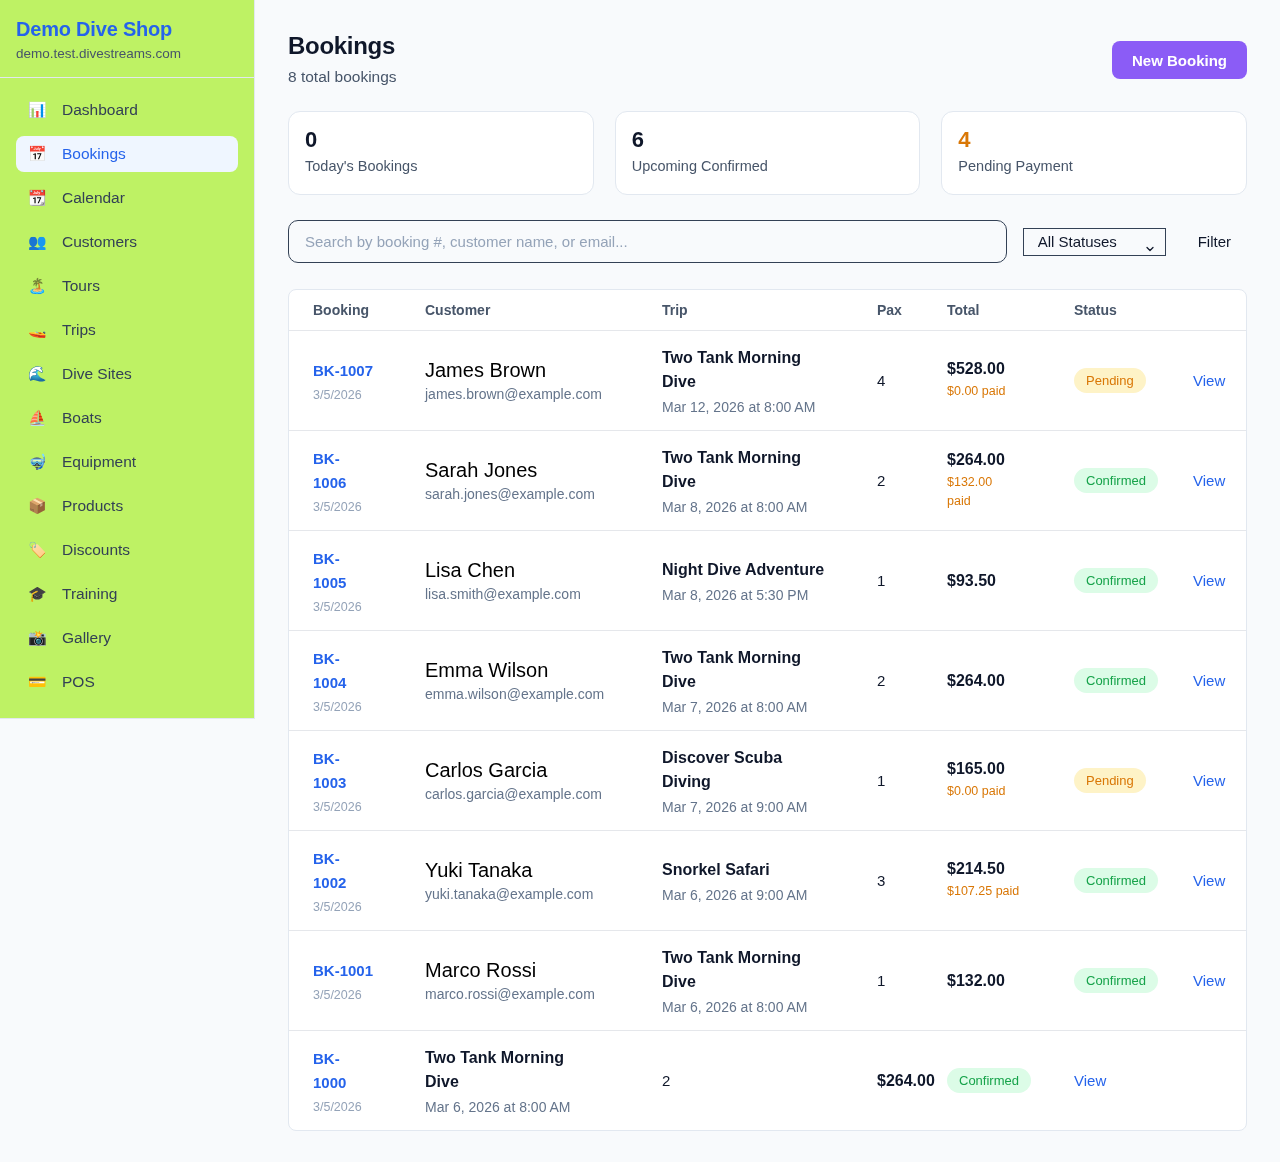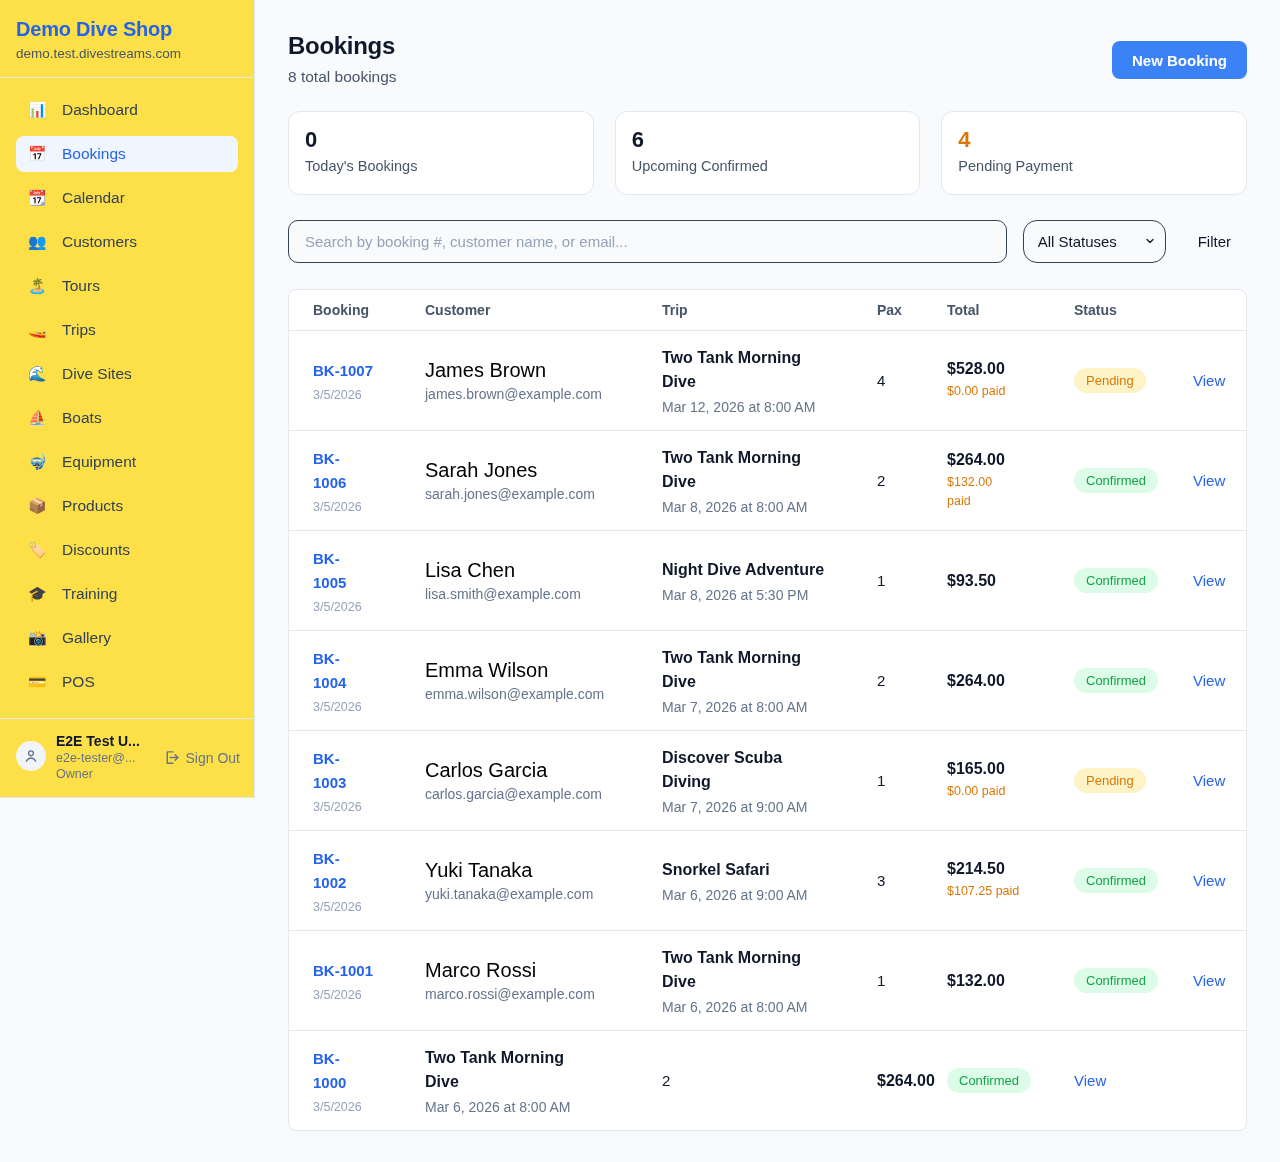--- a/index.html
+++ b/index.html
@@ -7,21 +7,21 @@
   body {
     font-family:"Liberation Sans", sans-serif;
     background:#f8fafc;
     color:#0f172a;
     position:relative;
     overflow:hidden;
   }
   
   .sidebar {
     position:absolute; left:0; top:0; width:255px;
-    background:#fde047;
+    background:#bef264;
     border-right:1px solid #e2e8f0;
     border-bottom:1px solid #e2e8f0;
   }
   .sidebar-header { padding:18px 16px 16px; border-bottom:1px solid #e2e8f0; }
   .brand { color:#2563eb; font-size:20px; font-weight:800; letter-spacing:-0.2px; }
   .domain { color:#475569; font-size:13.5px; margin-top:5px; }
   .nav { padding:14px 16px 10px; }
   .nav-item {
     display:flex; align-items:center; gap:14px;
     height:36px; padding:0 12px; margin-bottom:8px;
@@ -47,21 +47,21 @@
   .signout {
     margin-left:auto; display:flex; align-items:center; gap:6px;
     color:#64748b; font-size:14px; cursor:pointer; padding-top:16px; white-space:nowrap;
   }
   
   .main { margin-left:255px; padding:32px 33px 32px 33px; }
   .main-header { display:flex; justify-content:space-between; align-items:flex-start; }
   .page-title { font-size:24px; font-weight:800; color:#0f172a; letter-spacing:-0.3px; }
   .page-subtitle { font-size:15.5px; color:#475569; margin-top:8px; }
   .btn-primary {
-    background:#3b82f6; color:#ffffff; border:none; cursor:pointer;
+    background:#8b5cf6; color:#ffffff; border:none; cursor:pointer;
     border-radius:8px; padding:0 20px; height:38px; margin-top:9px;
     font-size:15px; font-weight:600; font-family:inherit;
   }
   .stats { display:flex; gap:21px; margin-top:25px; }
   .stat-card {
     flex:1; background:#ffffff; border:1px solid #e2e8f0; border-radius:12px;
     padding:15px 16px; height:84px;
   }
   .stat-value { font-size:22px; font-weight:800; color:#0f172a; }
   .stat-value.orange { color:#d97706; }
@@ -69,22 +69,22 @@
   .filter-row { display:flex; align-items:center; margin-top:25px; }
   .search-input {
     flex:1; height:43px; background:transparent;
     border:1.5px solid #334155; border-radius:10px;
     padding:0 16px; font-size:15px; color:#0f172a; font-family:inherit;
     outline:none;
   }
   .search-input::placeholder { color:#94a3b8; }
   .select-wrap { position:relative; width:143px; margin-left:16px; }
   .status-select {
-    width:100%; height:43px; appearance:none; -webkit-appearance:none;
-    border:1.5px solid #334155; border-radius:14px; background:transparent;
+    width:100%; height:28px; appearance:none; -webkit-appearance:none;
+    border:1.5px solid #334155; border-radius:0; background:transparent;
     padding:0 30px 0 14px; font-size:15px; color:#0f172a; font-family:inherit;
     cursor:pointer; outline:none;
   }
   .chevron { position:absolute; right:10px; top:15px; pointer-events:none; }
   .filter-label { font-size:15px; color:#0f172a; margin-left:32px; margin-right:16px; cursor:pointer; }
   
   .table-card {
     background:#ffffff; border:1px solid #e2e8f0; border-radius:8px;
     margin-top:26px; overflow:hidden;
   }
@@ -185,41 +185,20 @@
   <div class="nav-item">
     <span class="nav-icon">📸</span>
     <span>Gallery</span>
   </div>
 
   <div class="nav-item">
     <span class="nav-icon">💳</span>
     <span>POS</span>
   </div>
 </nav>
-  <div class="sidebar-footer">
-    <div class="avatar">
-      <svg width="16" height="16" viewBox="0 0 24 24" fill="none" stroke="#64748b" stroke-width="2" stroke-linecap="round">
-        <circle cx="12" cy="8" r="3.6"></circle>
-        <path d="M5 20c1.6-3.4 4.2-5 7-5s5.4 1.6 7 5"></path>
-      </svg>
-    </div>
-    <div class="user-meta">
-      <div class="user-name">E2E Test U...</div>
-      <div class="user-email">e2e-tester@...</div>
-      <div class="user-role">Owner</div>
-    </div>
-    <div class="signout">
-      <svg width="17" height="17" viewBox="0 0 24 24" fill="none" stroke="#64748b" stroke-width="2" stroke-linecap="round" stroke-linejoin="round">
-        <path d="M14 4H6v16h8"></path>
-        <path d="M17 8l4 4-4 4"></path>
-        <path d="M21 12H10"></path>
-      </svg>
-      <span>Sign Out</span>
-    </div>
-  </div>
 </aside>
 
 <main class="main">
   <div class="main-header">
     <div>
       <h1 class="page-title">Bookings</h1>
       <div class="page-subtitle">8 total bookings</div>
     </div>
     <button class="btn-primary">New Booking</button>
   </div>

